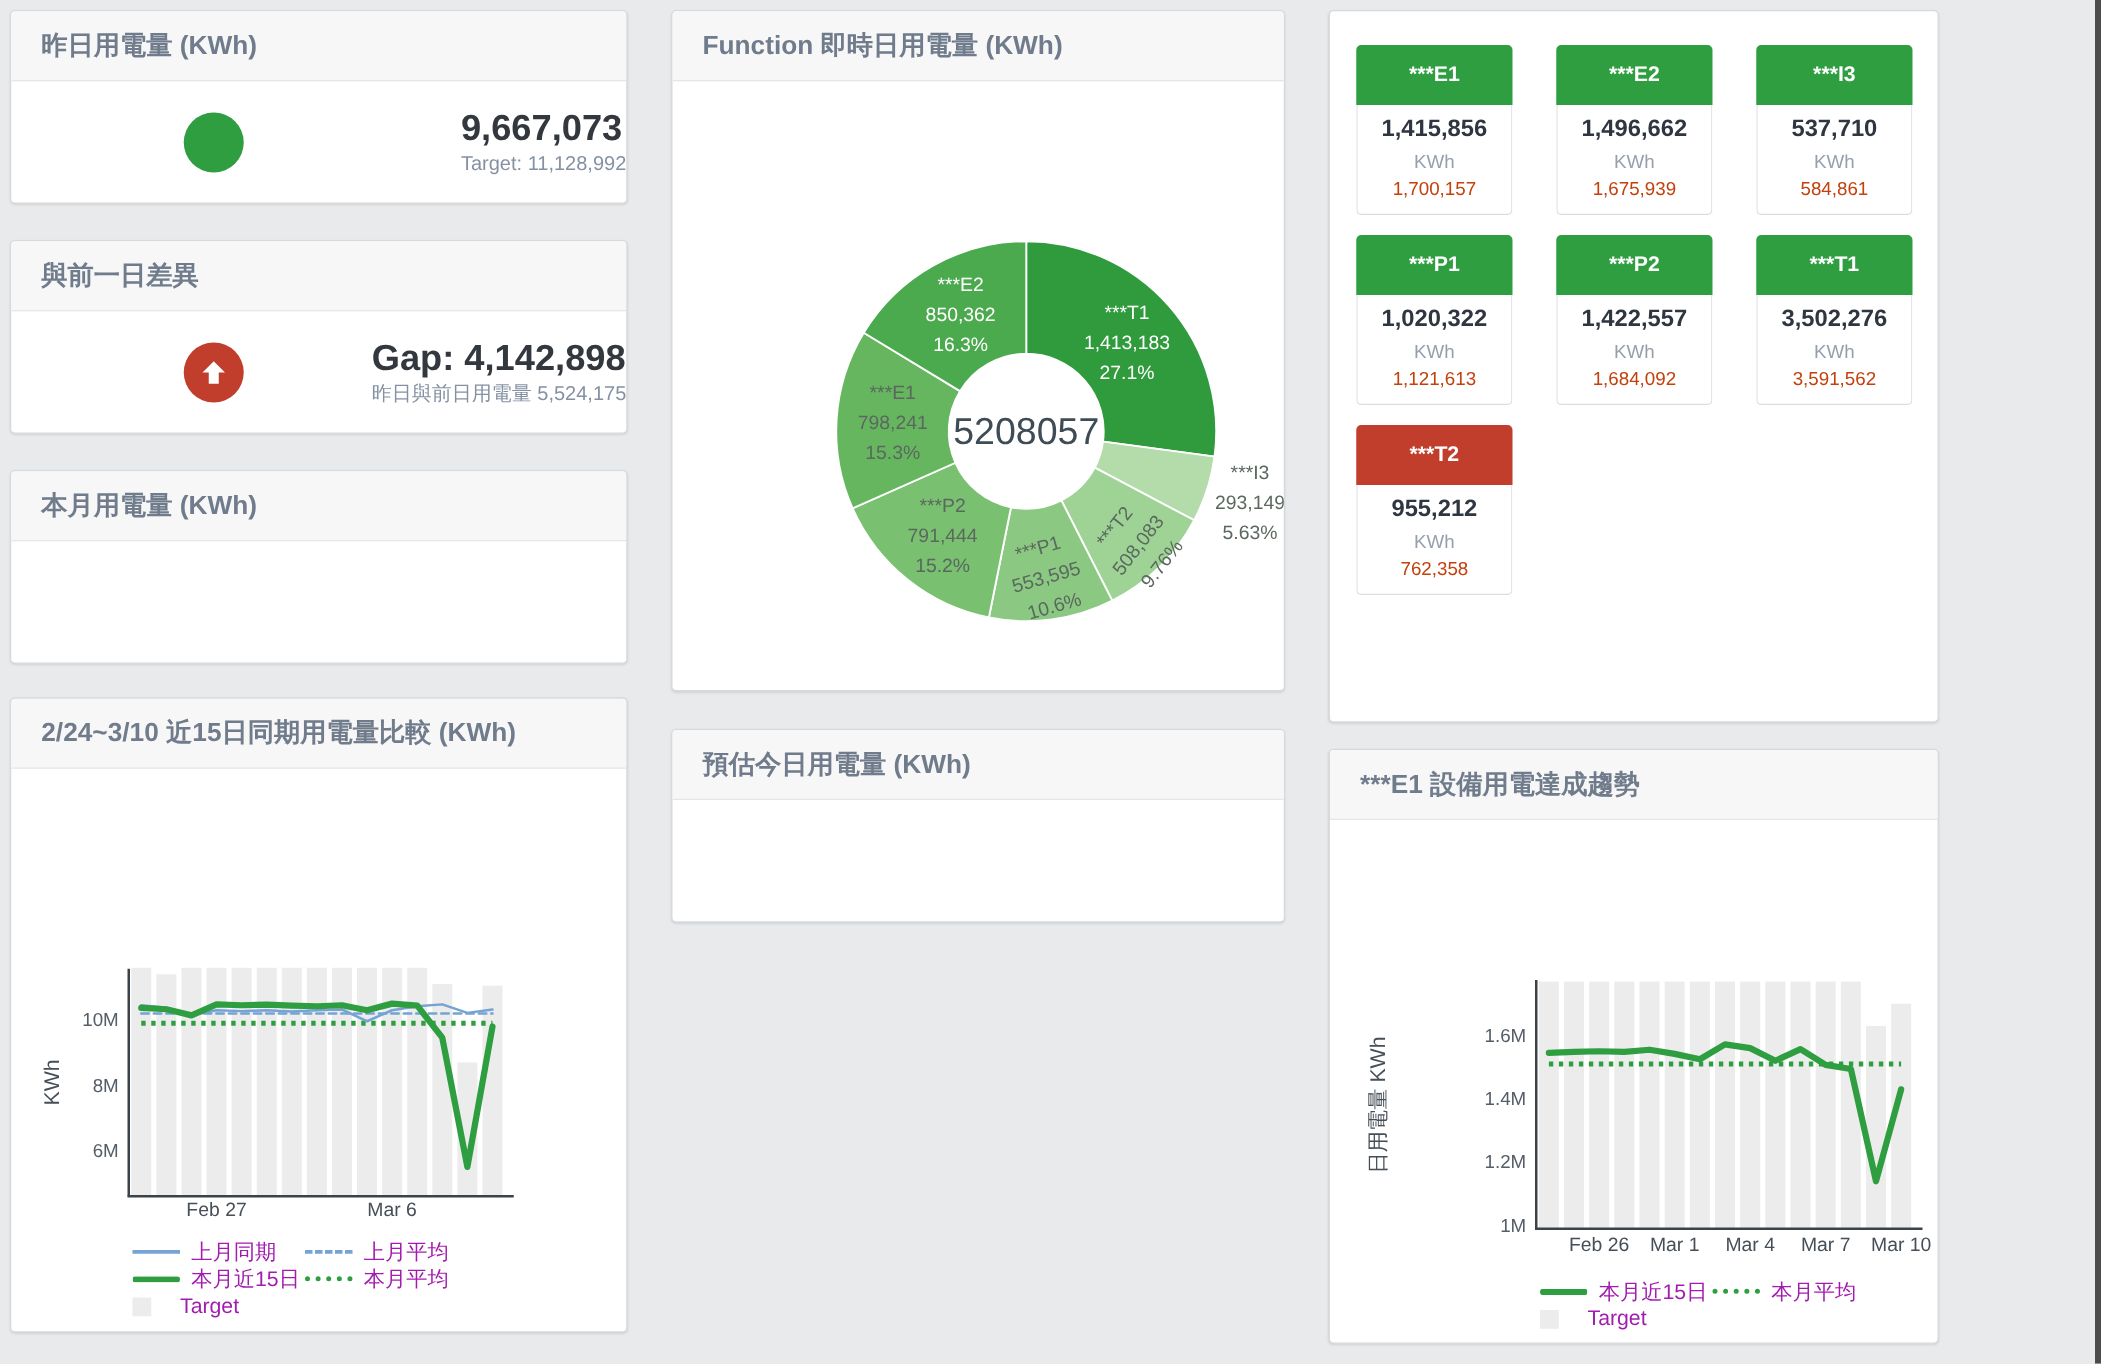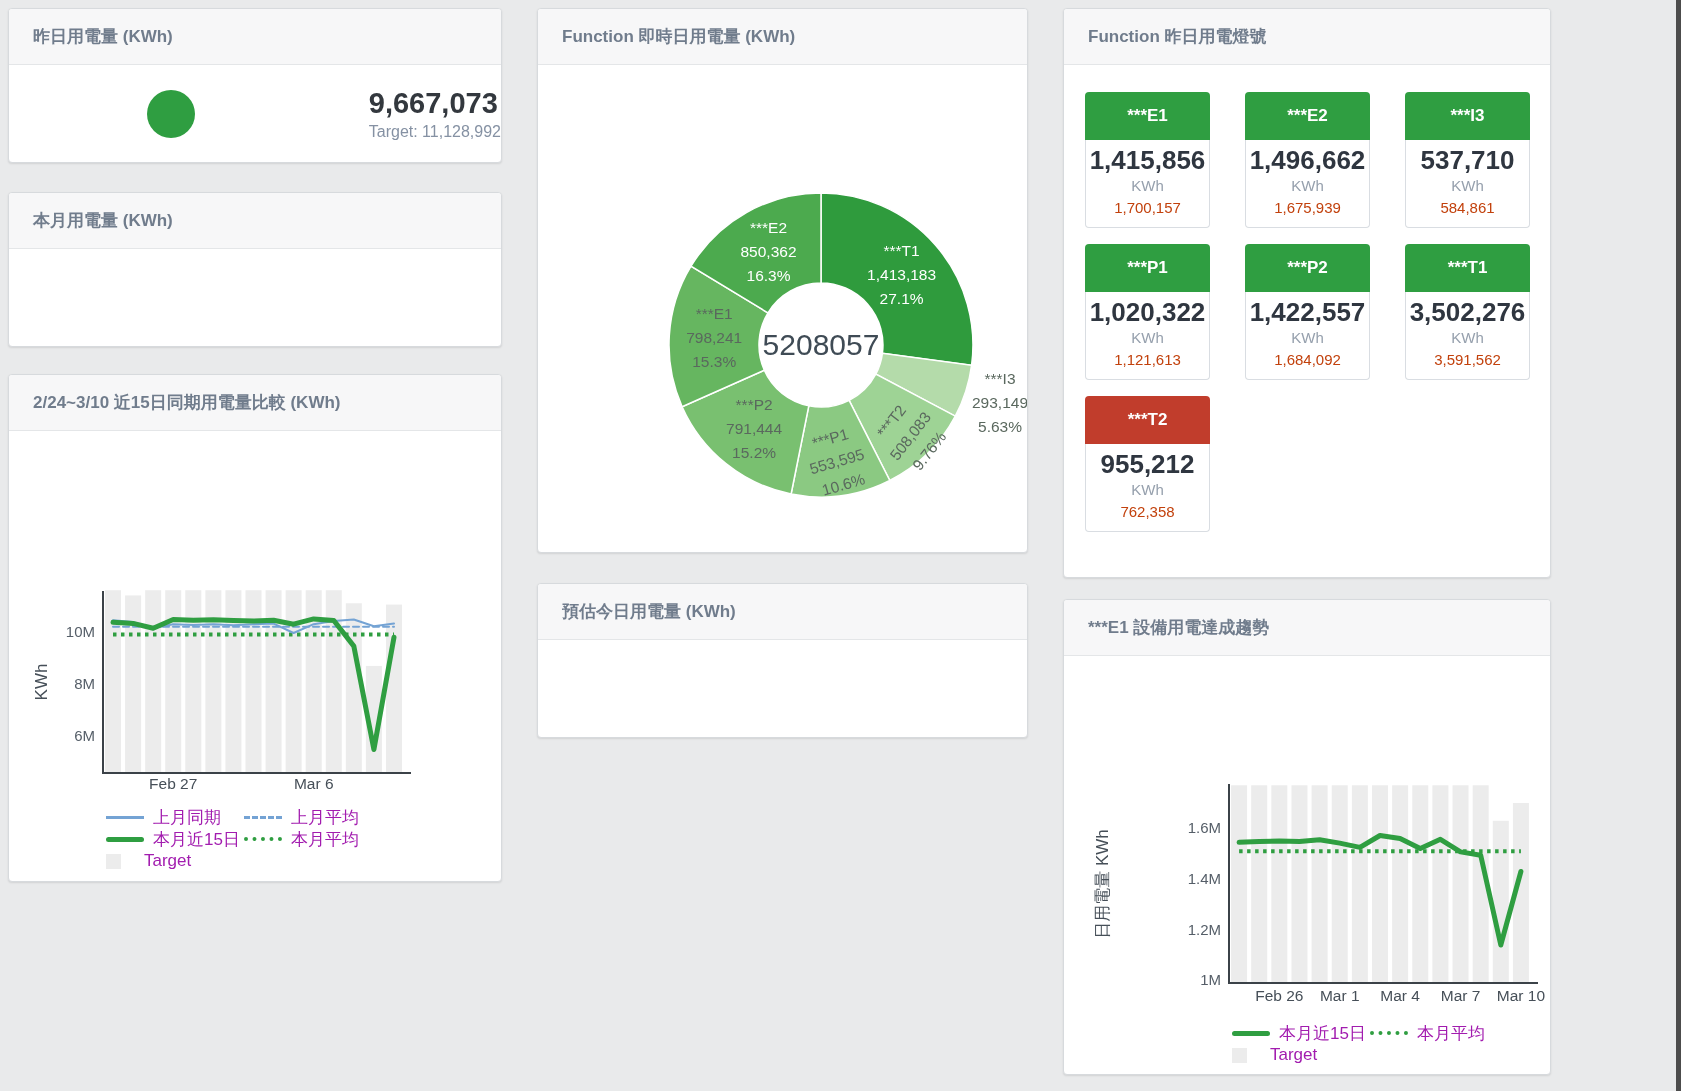--- a/index.html
+++ b/index.html
@@ -13,21 +13,21 @@
   .col{display:flex;flex-direction:column;}
   .col1{width:494px;}
   .col2{width:491px;}
   .col3{width:488px;}
   .card{
     background:#ffffff;border:1px solid #d7dadd;border-radius:4px;
     box-shadow:0 1px 2px rgba(0,0,0,.10);box-sizing:border-box;overflow:hidden;
   }
   .card-h{
     background:#f7f7f8;border-bottom:1px solid #e4e6e8;
-    padding:16px 24px;font-size:17px;font-weight:bold;color:#707c8c;
+    padding:16px 24px;font-size:21px;font-weight:bold;color:#707c8c;
     height:56px;box-sizing:border-box;line-height:24px;white-space:nowrap;
   }
   
   .stat{height:155px;}
   .stat .card-b{height:98px;display:flex;align-items:center;}
   .pl-left{padding-left:138px;justify-content:space-between;}
   .pl-forecast{padding-left:257px;}
   .circle{width:48px;height:48px;border-radius:50%;flex:none;display:flex;align-items:center;justify-content:center;}
   .stattext{margin-left:34px;}
   .bignum{font-size:29px;font-weight:bold;color:#33383e;line-height:34px;white-space:nowrap;}
@@ -55,21 +55,21 @@
   .sw-dash{height:0;border-top:3px dashed;}
   .sw-dot{height:0;border-top:4px dotted;}
   .sw-box{width:15px;height:15px;background:#ececec;margin:0 23px 0 0;}
   .lglabel{font-size:17px;color:#a21caf;white-space:nowrap;text-align:right;}
   
   .lightsgrid{margin:27px 0 0 21px;display:grid;grid-template-columns:repeat(3,125px);column-gap:35px;row-gap:16px;}
   .tile{width:125px;}
   .tile-h{height:48px;border-radius:4px 4px 0 0;display:flex;align-items:center;justify-content:center;
           color:#fff;font-size:17px;font-weight:bold;}
   .tile-b{border:1px solid #d9dde2;border-top:none;border-radius:0 0 4px 4px;text-align:center;padding:5px 0 8px;}
-  .tile-val{font-size:26px;font-weight:bold;color:#2f3640;line-height:30px;white-space:nowrap;}
+  .tile-val{font-size:19px;font-weight:bold;color:#2f3640;line-height:30px;white-space:nowrap;}
   .tile-unit{font-size:15px;color:#96a0ad;line-height:22px;}
   .tile-target{font-size:15px;color:#c2410c;line-height:22px;}
   .scrollbar{position:absolute;top:0;right:0;width:5px;height:1091px;background:#4c4c4c;}
 </style>
 </head>
 <body>
 
 <div class="page">
 
   <div class="col col1">
@@ -78,20 +78,34 @@
       <div class="card-h">昨日用電量 (KWh)</div>
       <div class="card-b pl-left">
         <span class="circle" style="background:#2f9e41"></span>
         <div class="stattext">
           <div class="bignum">9,667,073</div>
           <div class="subtxt">Target: 11,128,992</div>
         </div>
       </div>
     </section>
 
+    <section class="card stat mb29">
+      <div class="card-h">與前一日差異</div>
+      <div class="card-b pl-left">
+        <span class="circle" style="background:#c13d2c">
+          <svg width="24" height="24" viewBox="0 0 24 24">
+              <path d="M12 3 L21 12 H16 V21 H8 V12 H3 Z" fill="#ffffff"></path>
+            </svg>
+        </span>
+        <div class="stattext">
+          <div class="bignum">Gap: 4,142,898</div>
+          <div class="subtxt">昨日與前日用電量 5,524,175</div>
+        </div>
+      </div>
+    </section>
 
     <section class="card stat mb27">
       <div class="card-h">本月用電量 (KWh)</div>
     </section>
 
     <section class="card card-compare">
       <div class="card-h">2/24~3/10 近15日同期用電量比較 (KWh)</div>
       <div class="chartbody">
         <div>
             <svg width="492" height="370" viewBox="0 0 492 370">
@@ -210,21 +224,20 @@
     </section>
 
     <section class="card stat">
       <div class="card-h">預估今日用電量 (KWh)</div>
     </section>
   </div>
 
   <div class="col col3">
 
     <section class="card card-lights mb21">
-      <div class="card-h">Function 昨日用電燈號</div>
       <div class="lightsgrid">
           <div class="tile">
             <div class="tile-h" style="background: rgb(47, 158, 65);">***E1</div>
             <div class="tile-b">
               <div class="tile-val">1,415,856</div>
               <div class="tile-unit">KWh</div>
               <div class="tile-target">1,700,157</div>
             </div>
           </div>
           <div class="tile">

